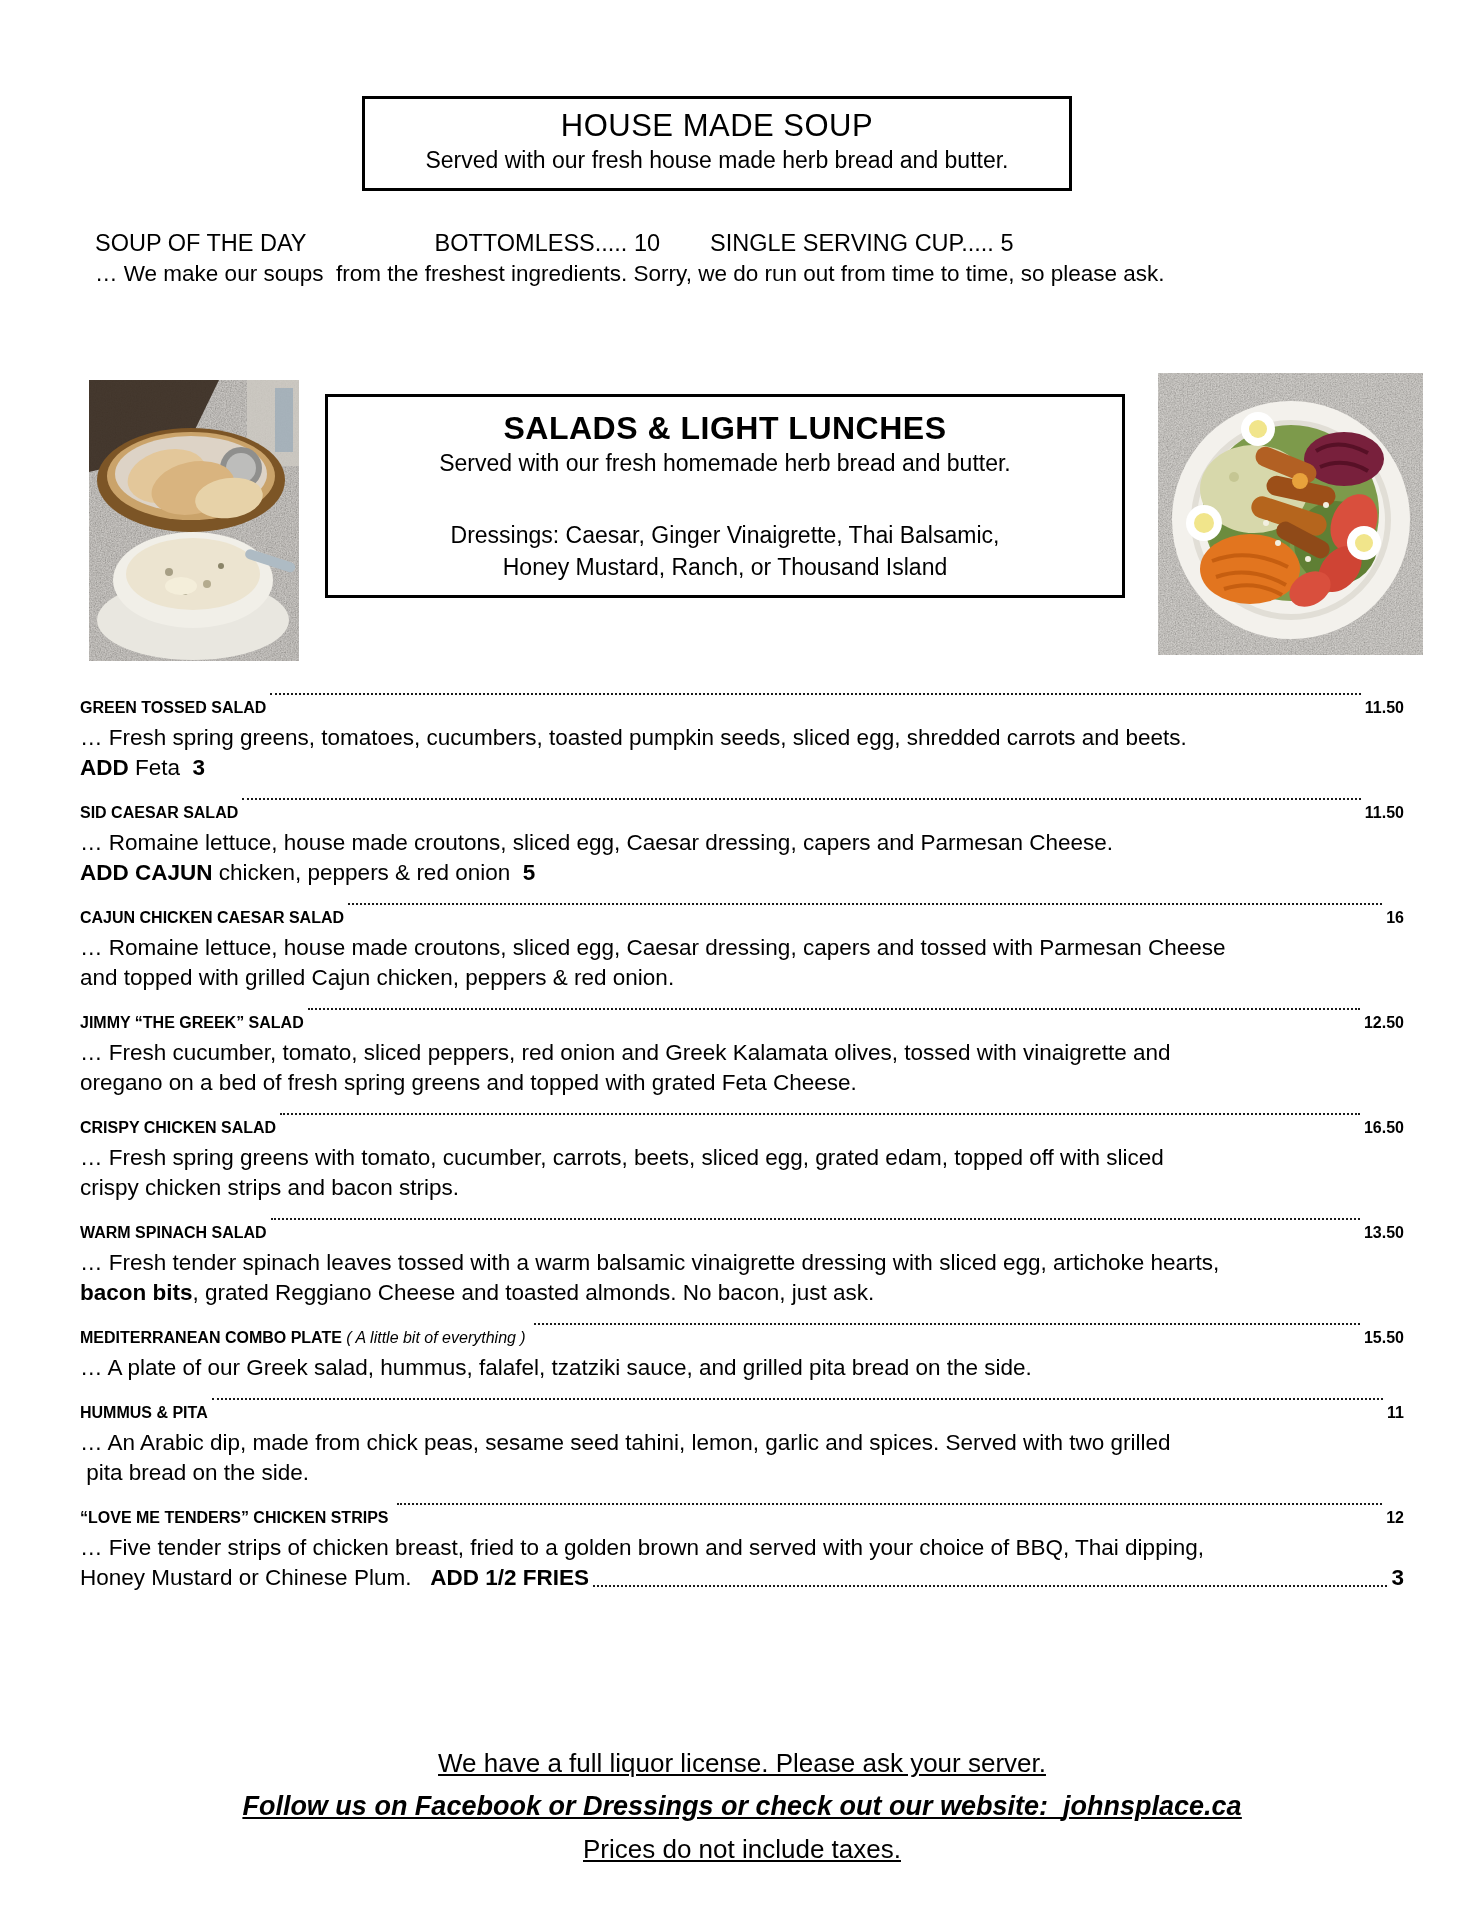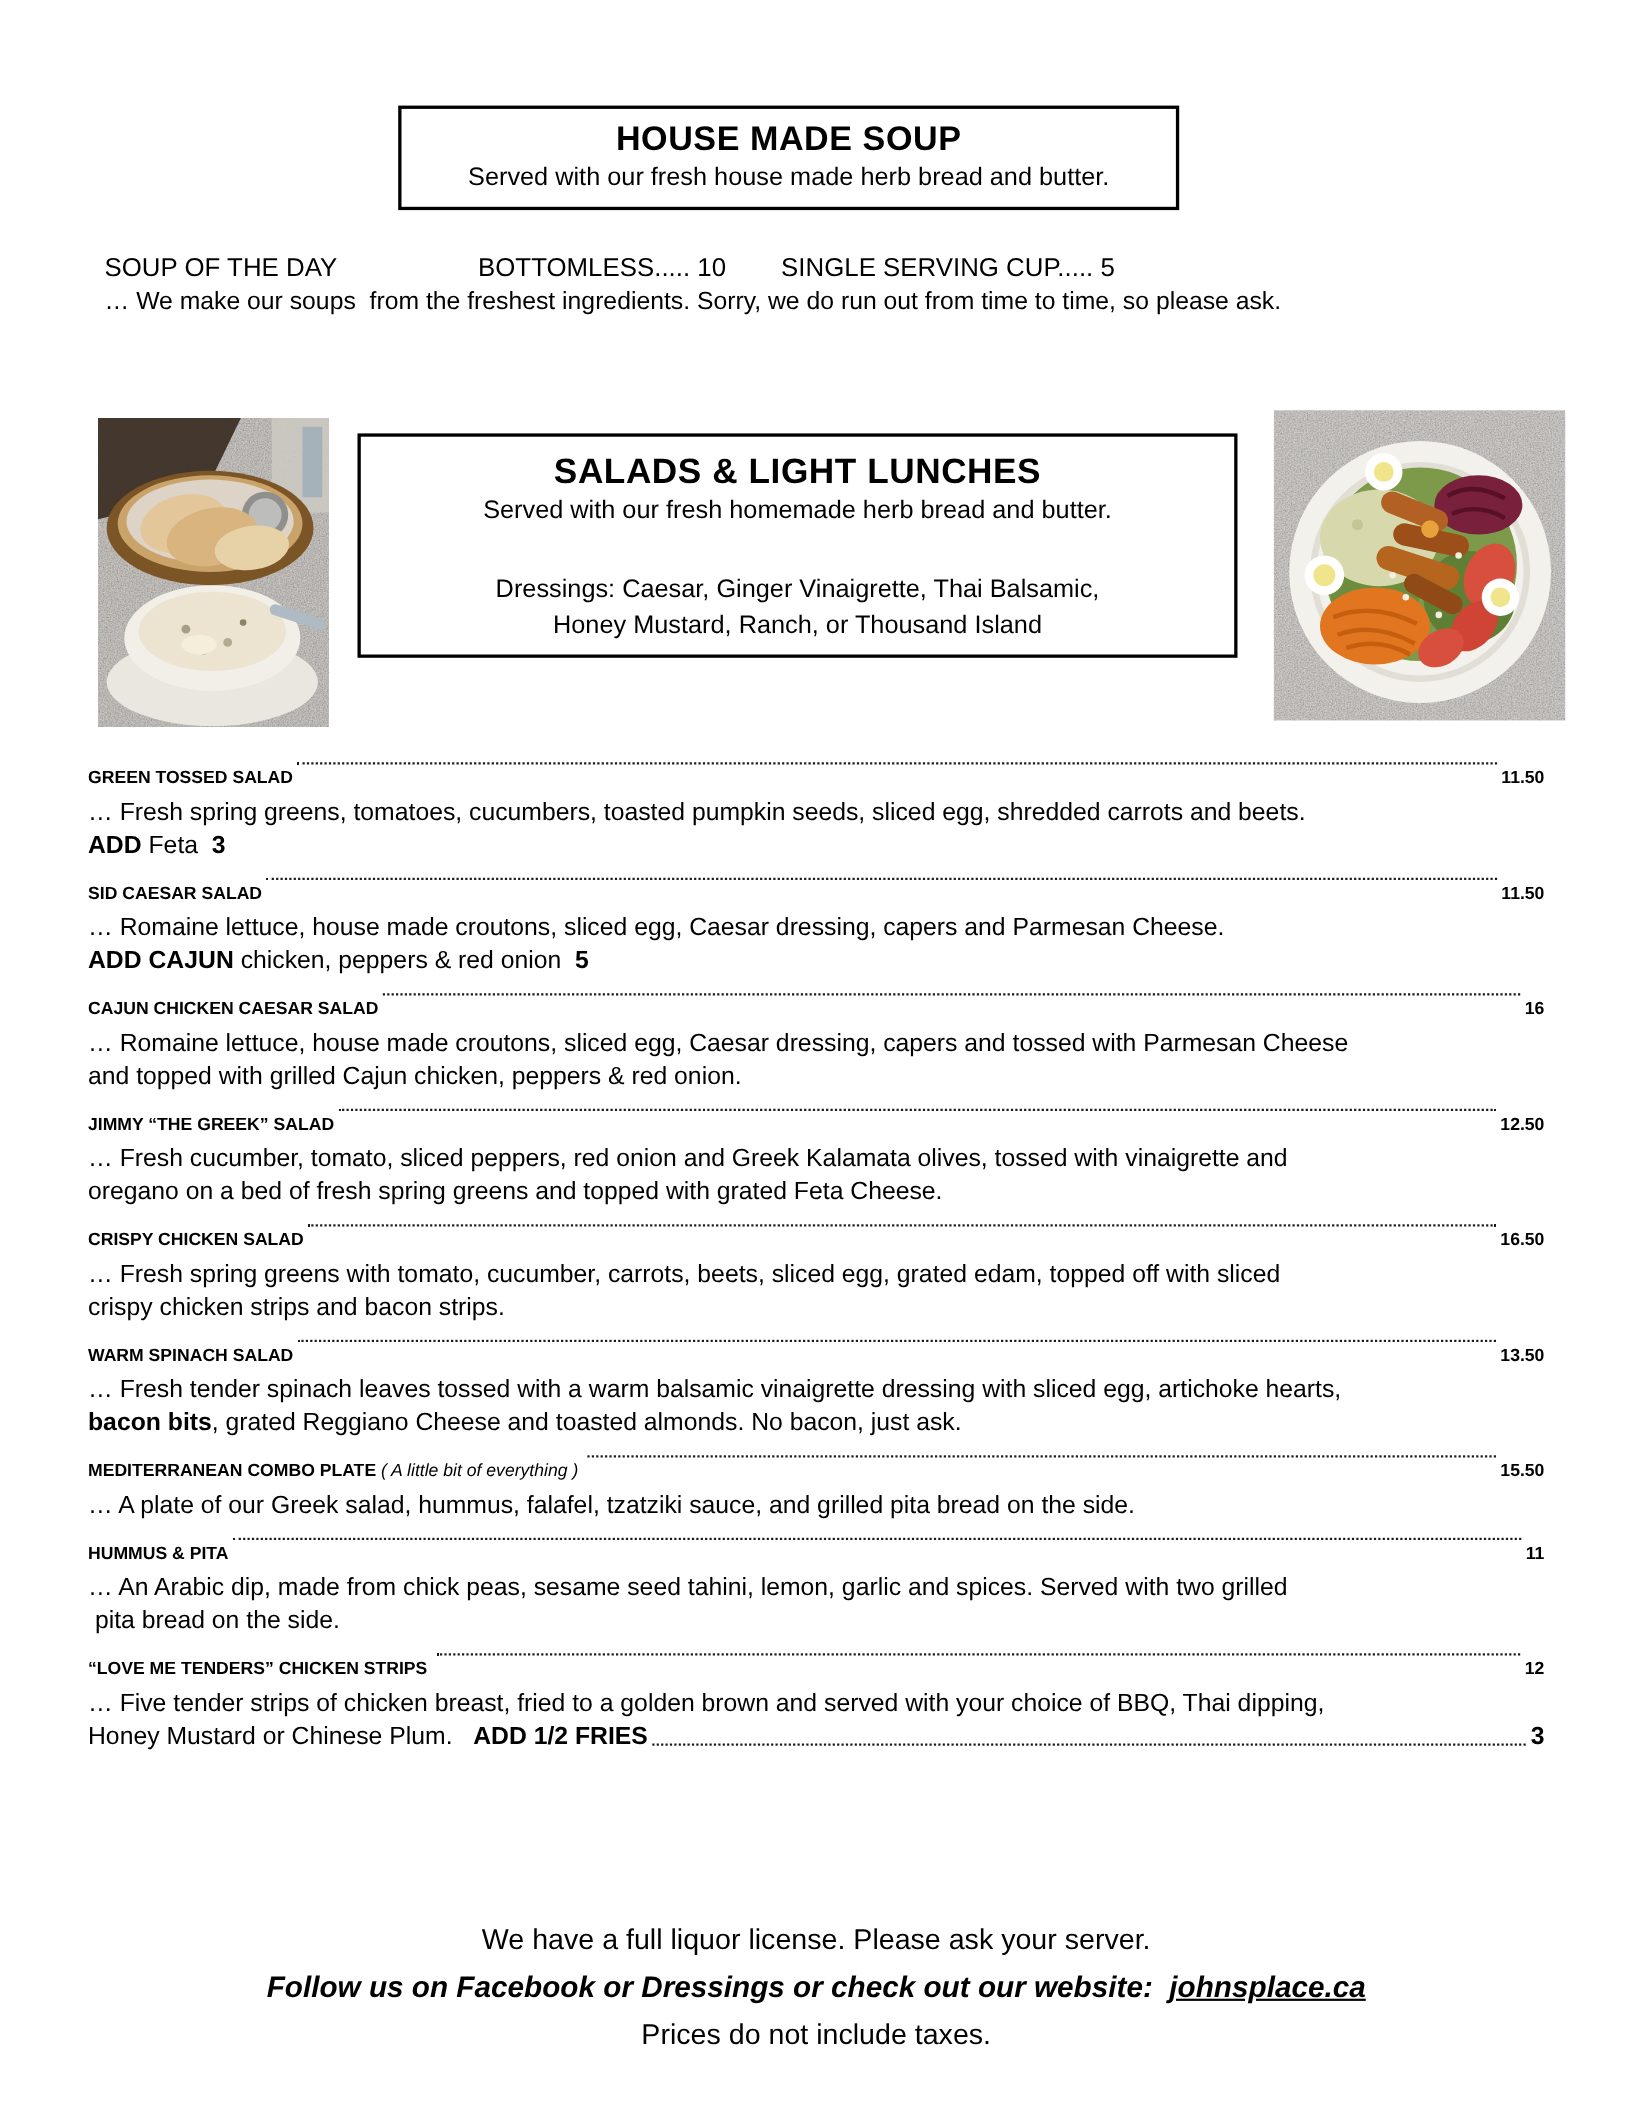--- a/index.html
+++ b/index.html
@@ -7,21 +7,21 @@
     position:relative;
     width:1484px;height:1920px;
     background:#ffffff;
     color:#000;
     font-family:"Liberation Sans",sans-serif;
     overflow:hidden;
   }
   
   .boxed{position:absolute;border:3px solid #000;background:#fff;text-align:center;box-sizing:border-box;}
   #soup-box{left:362px;top:96px;width:710px;height:95px;}
-  #soup-box .box-title{font-size:31px;font-weight:bold;margin-top:9px;letter-spacing:.5px;text-align:center;}
+  #soup-box .box-title{font-size:31px;font-weight:normal;margin-top:9px;letter-spacing:.5px;text-align:center;}
   #soup-box .box-sub{font-size:23px;margin-top:3px;}
   #salads-box{left:325px;top:394px;width:800px;height:204px;}
   #salads-box .box-title{font-size:32px;font-weight:bold;margin-top:13px;letter-spacing:.5px;}
   #salads-box .box-sub{font-size:23px;margin-top:3px;}
   #salads-box .dressings{font-size:23px;margin-top:42px;line-height:32px;}
   
   #soup-line{position:absolute;left:95px;top:230px;display:flex;align-items:center;
              font-size:23.5px;font-weight:normal;white-space:pre;}
   #soup-line .gap1{margin-left:128px;}
   #soup-line .gap2{margin-left:50px;}
@@ -35,21 +35,21 @@
   #menu{position:absolute;left:80px;top:693px;width:1324px;}
   .menu-item{margin-bottom:15px;}
   .trow{display:flex;align-items:flex-start;font-size:16px;font-weight:bold;line-height:30px;white-space:pre;}
   .paren{font-weight:normal;white-space:pre;font-style:italic;}
   .leader{flex:1 1 auto;min-width:28px;border-bottom:2.5px dotted #1a1a1a;margin:0 4px 6px 4px;}
   .price{font-weight:bold;}
   .dline{font-size:22.5px;line-height:30px;white-space:pre-wrap;}
   .flexline{display:flex;align-items:flex-end;white-space:pre;}
   .bseg{font-weight:bold;}
   
-  #footer{position:absolute;left:0;top:1742px;width:100%;text-align:center;line-height:43px;}
+  #footer{position:absolute;left:0;top:1742px;width:100%;text-align:center;line-height:43px;text-decoration:underline;}
   .f1{font-size:26px;}
   .f2{font-size:27px;font-weight:bold;font-style:italic;}
   .f3{font-size:26px;}
   #footer-link{text-decoration:underline;cursor:pointer;}
 </style>
 </head>
 <body>
 
 <div class="page">
 

